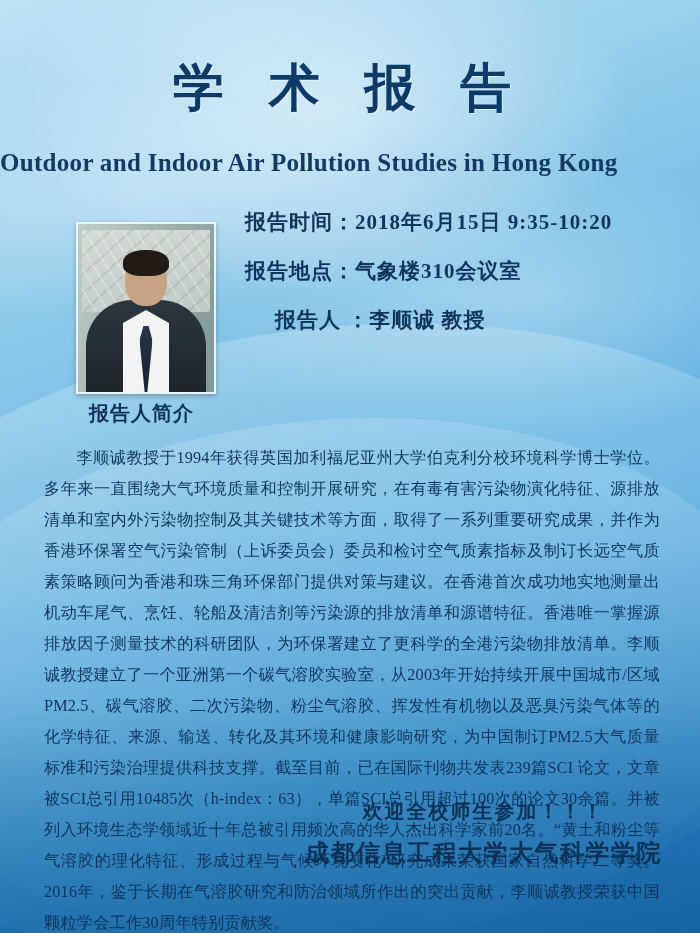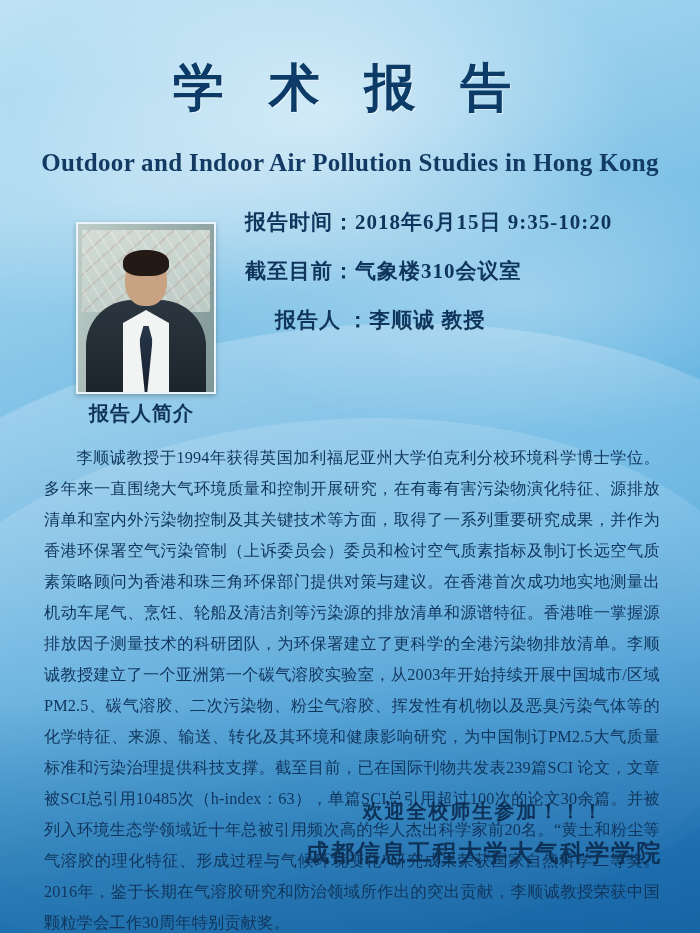--- a/index.html
+++ b/index.html
@@ -69,21 +69,21 @@
     text-align: center;
     font-family: "Liberation Serif", serif;
     font-weight: bold;
     font-size: 51px;
     letter-spacing: 16px;
     color: #0b3b66;
     padding-top: 54px;
     text-shadow: 1px 1px 0 rgba(255,255,255,0.55);
   }
   .subtitle {
-    text-align: center;
+    text-align: left;
     font-family: "Liberation Serif", serif;
     font-weight: bold;
     font-size: 25px;
     color: #123a63;
     margin-top: 26px;
     letter-spacing: 0.3px;
   }
   .info-block {
     position: absolute;
     left: 245px;
@@ -246,21 +246,21 @@
       <div class="ph-map"></div>
       <div class="ph-body"></div>
       <div class="ph-shirt"></div>
       <div class="ph-tie"></div>
       <div class="ph-head"></div>
       <div class="ph-hair"></div>
     </div>
 
     <div class="info-block">
       <div class="info-line">报告时间：2018年6月15日 9:35-10:20</div>
-      <div class="info-line">截至目前：气象楼310会议室</div>
+      <div class="info-line">报告地点：气象楼310会议室</div>
       <div class="info-line indent">报告人 ：李顺诚  教授</div>
     </div>
 
     <div class="bio-heading">报告人简介</div>
     <div class="bio-body">李顺诚教授于1994年获得英国加利福尼亚州大学伯克利分校环境科学博士学位。多年来一直围绕大气环境质量和控制开展研究，在有毒有害污染物演化特征、源排放清单和室内外污染物控制及其关键技术等方面，取得了一系列重要研究成果，并作为香港环保署空气污染管制（上诉委员会）委员和检讨空气质素指标及制订长远空气质素策略顾问为香港和珠三角环保部门提供对策与建议。在香港首次成功地实地测量出机动车尾气、烹饪、轮船及清洁剂等污染源的排放清单和源谱特征。香港唯一掌握源排放因子测量技术的科研团队，为环保署建立了更科学的全港污染物排放清单。李顺诚教授建立了一个亚洲第一个碳气溶胶实验室，从2003年开始持续开展中国城市/区域PM2.5、碳气溶胶、二次污染物、粉尘气溶胶、挥发性有机物以及恶臭污染气体等的化学特征、来源、输送、转化及其环境和健康影响研究，为中国制订PM2.5大气质量标准和污染治理提供科技支撑。截至目前，已在国际刊物共发表239篇SCI 论文，文章被SCI总引用10485次（h-index：63），单篇SCI总引用超过100次的论文30余篇。并被列入环境生态学领域近十年总被引用频次高的华人杰出科学家前20名。“黄土和粉尘等气溶胶的理化特征、形成过程与气候环境变化”研究成果荣获国家自然科学二等奖。2016年，鉴于长期在气溶胶研究和防治领域所作出的突出贡献，李顺诚教授荣获中国颗粒学会工作30周年特别贡献奖。</div>
 
     <div class="footer">
       <div class="footer-welcome">欢迎全校师生参加！！！</div>
       <div class="footer-org">成都信息工程大学大气科学学院</div>
     </div>

